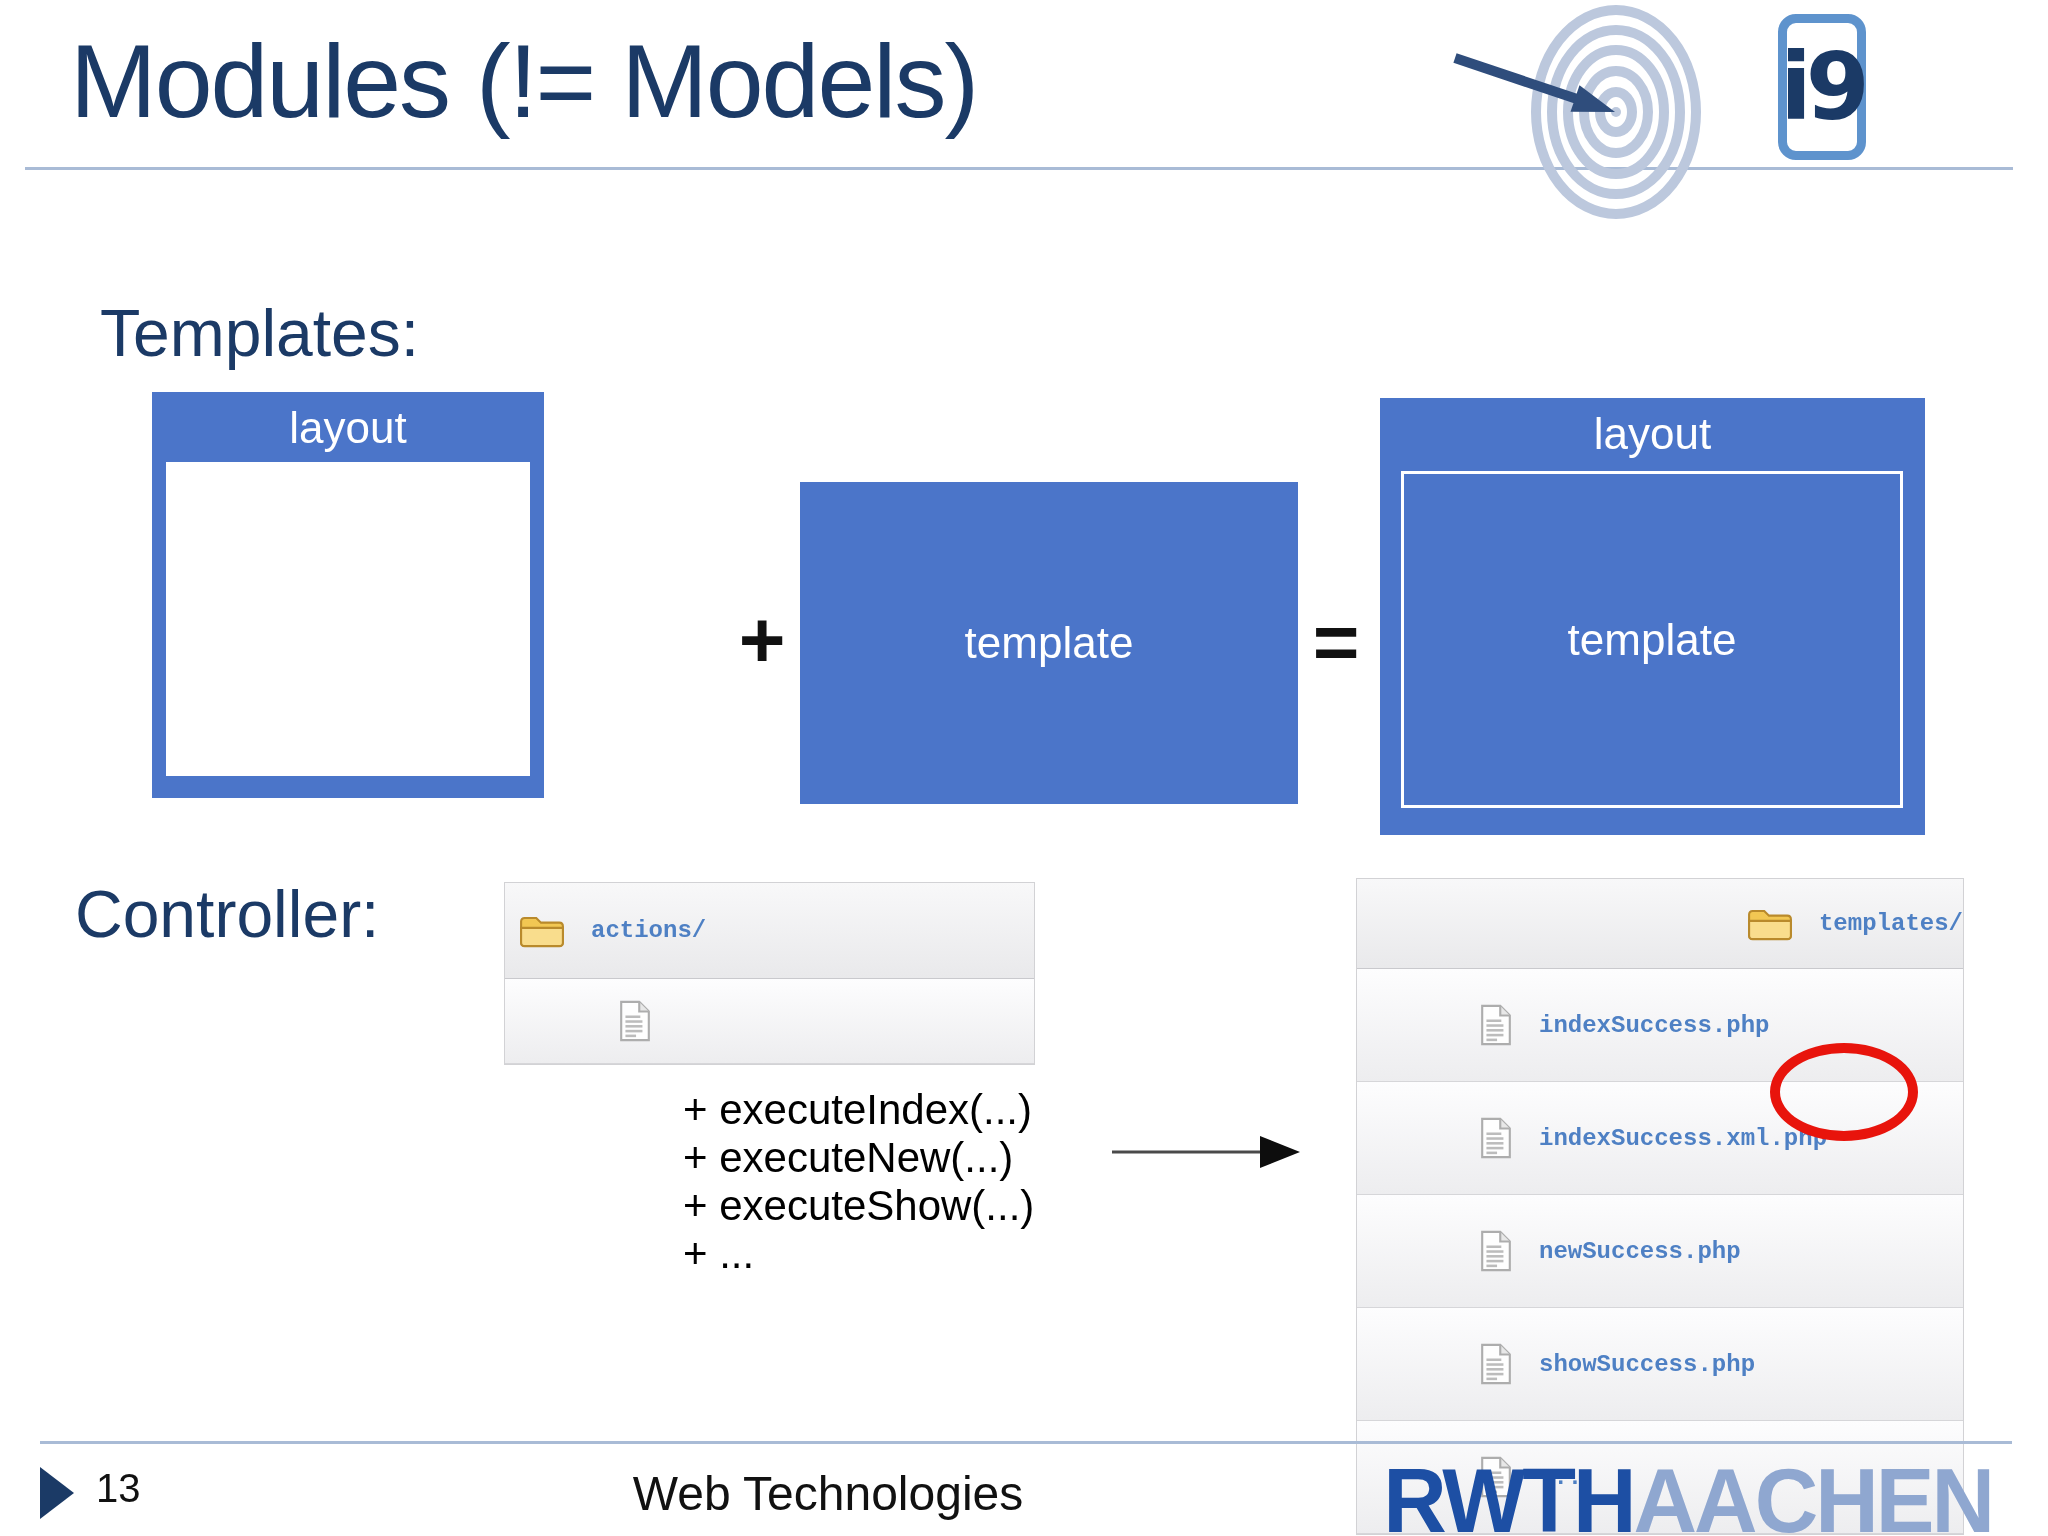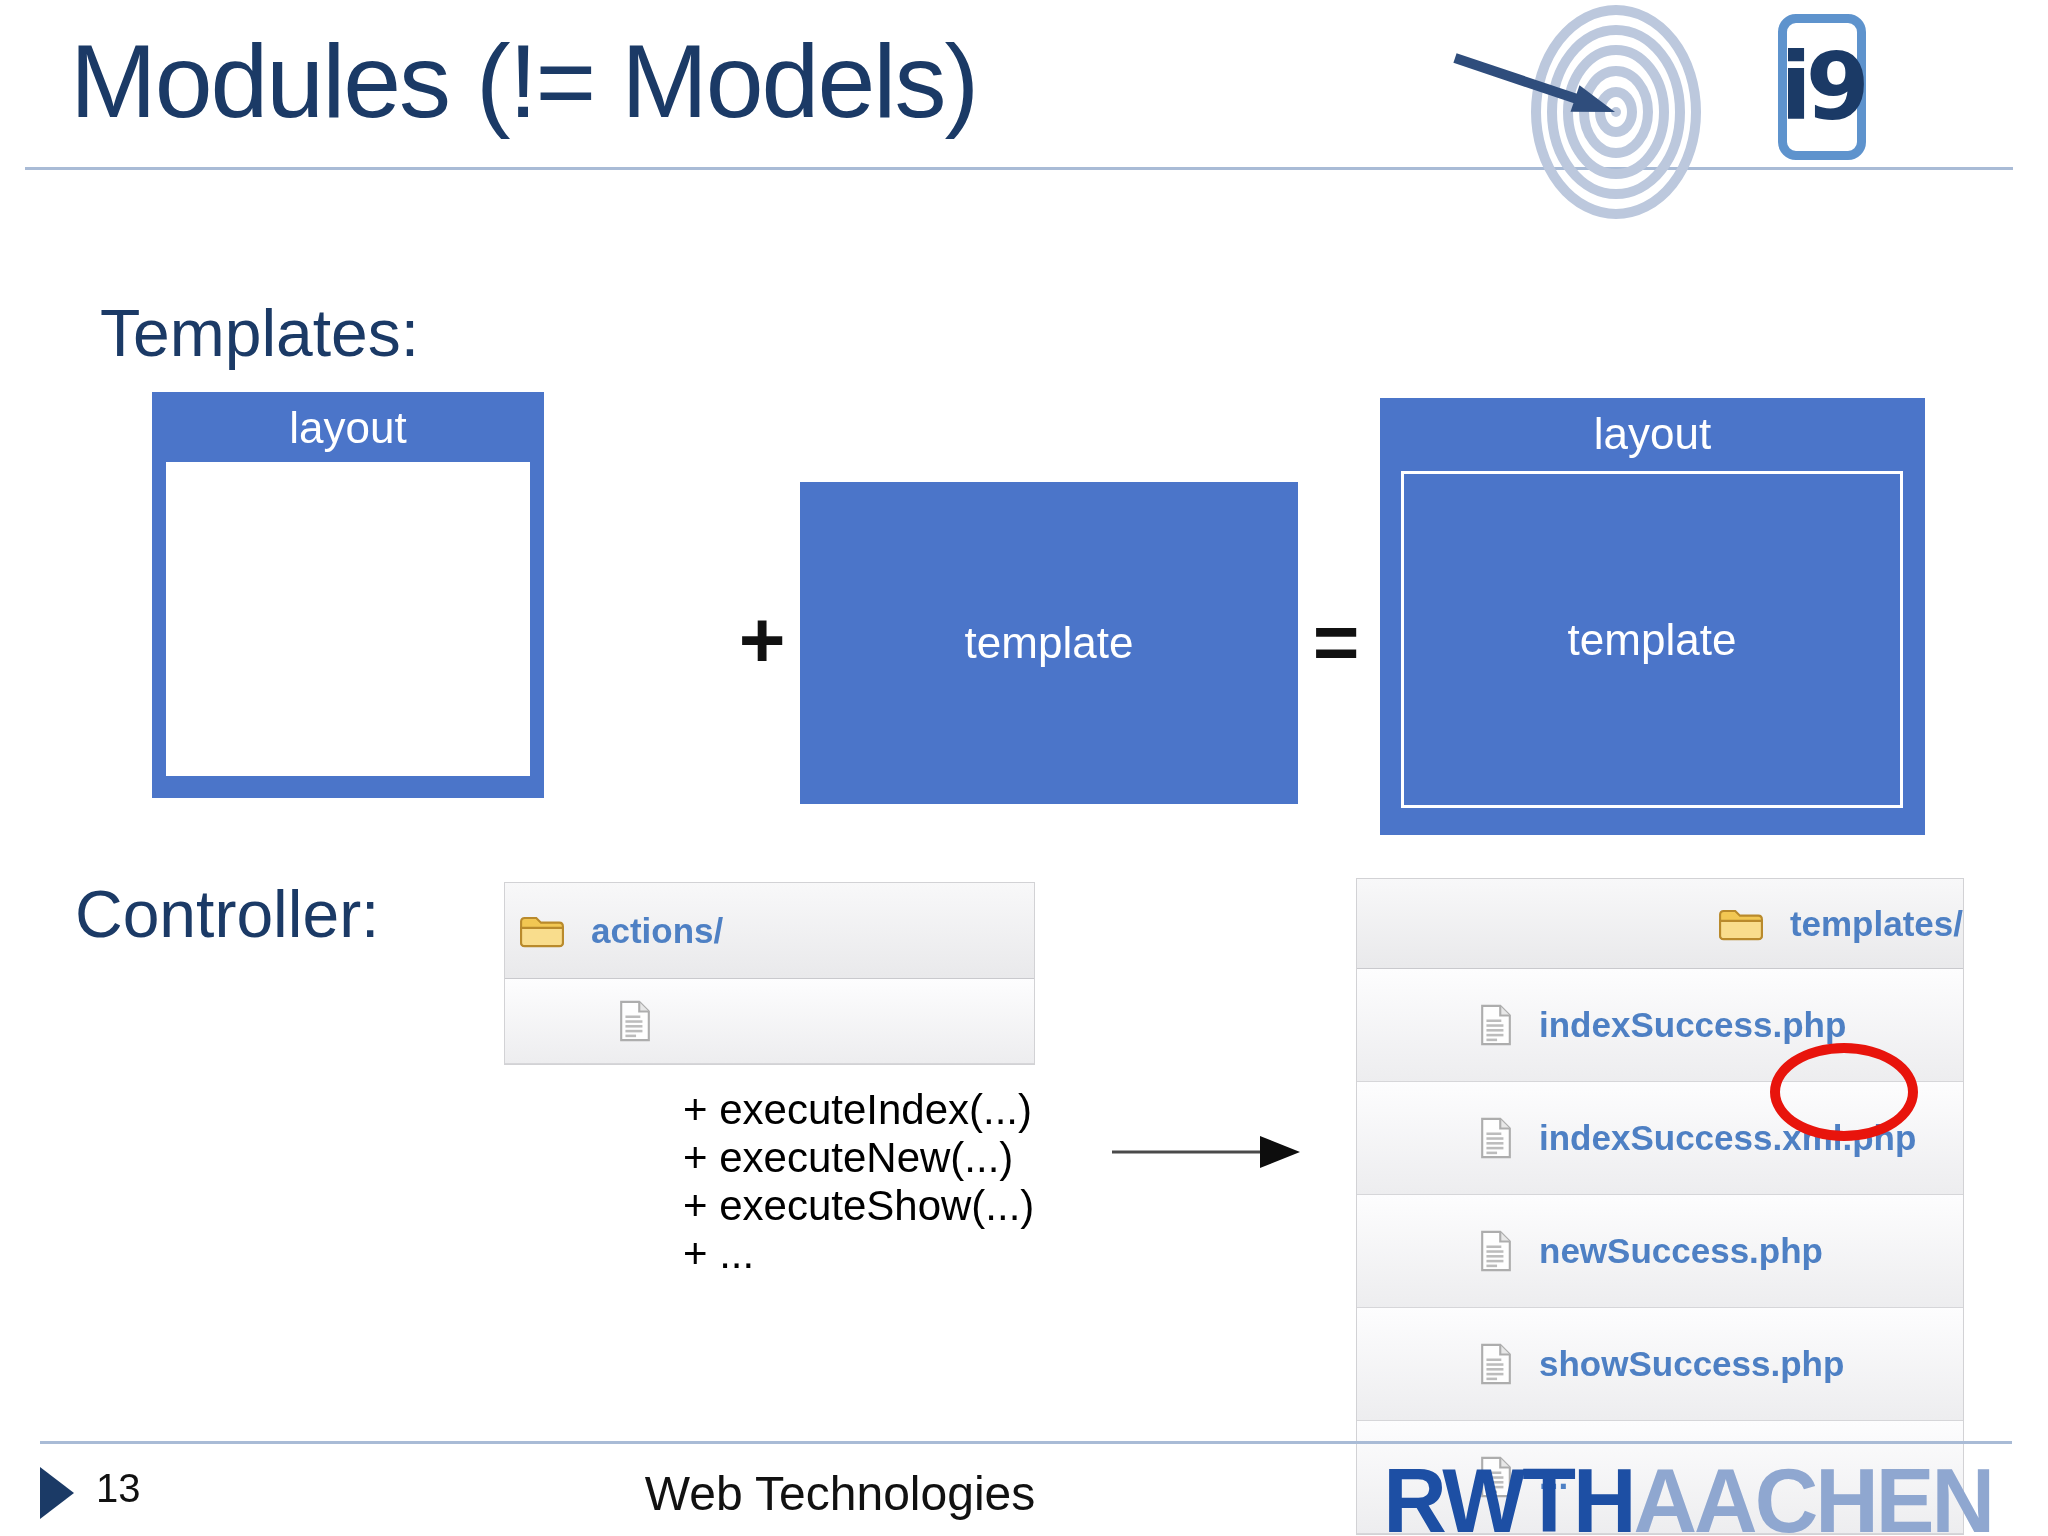--- a/index.html
+++ b/index.html
@@ -45,39 +45,39 @@
   .file-browser{position:absolute;border:1px solid #d2d2d5;background:#f4f4f6;}
   .actions-browser{left:504px;top:882px;width:531px;}
   .templates-browser{left:1356px;top:878px;width:608px;}
   .fb-row{display:flex;align-items:center;gap:26px;border-bottom:1px solid #d6d6d9;
     background:linear-gradient(180deg,#fdfdfe 0%,#ededef 100%);}
   .fb-header{background:linear-gradient(180deg,#f8f8f9 0%,#e9e9eb 100%);border-bottom:1px solid #c9c9cd;}
   .actions-browser .fb-header{height:96px;padding-left:14px;}
   .actions-browser .fb-file{height:85px;padding-left:113px;}
   .templates-browser .fb-header{height:90px;padding-left:18px;justify-content:flex-end;}
   .templates-browser .fb-file{height:113px;padding-left:122px;}
-  .fb-name{font-family:Liberation Sans, sans-serif;font-weight:700;font-size:35px;
+  .fb-name{font-family:Liberation Mono, monospace;font-weight:700;font-size:24px;
     color:var(--file-link-blue,#4e80c4);white-space:nowrap;}
   .icon-folder{width:46px;height:38px;flex:0 0 auto;}
   .icon-doc{width:34px;height:44px;flex:0 0 auto;}
 
   
   .methods{position:absolute;left:683px;top:1086px;font-size:42px;color:#000;line-height:48px;white-space:nowrap;}
 
   
   .flow-arrow{position:absolute;left:1108px;top:1130px;width:200px;height:44px;}
   .red-ellipse{position:absolute;left:1770px;top:1043px;width:148px;height:98px;
     border:10px solid var(--annotation-red,#e8140c);border-radius:50%;}
 
   
   .footer-rule{position:absolute;left:40px;top:1441px;width:1972px;height:3px;background:var(--rule-blue,#a9bbd6);}
   .page-marker{position:absolute;left:40px;top:1467px;width:0;height:0;
     border-left:34px solid var(--navy,#1b3a66);border-top:26px solid transparent;border-bottom:26px solid transparent;}
   .page-num{position:absolute;left:96px;top:1466px;font-size:40px;color:#111;}
-  .course{position:absolute;left:590px;top:1466px;width:500px;text-align:center;font-size:48px;color:#111;}
+  .course{position:absolute;left:578px;top:1466px;width:500px;text-align:center;font-size:48px;color:#111;}
   .rwth-logo{position:absolute;right:56px;top:1448px;font-size:88px;font-weight:700;letter-spacing:-3px;
     white-space:nowrap;transform:scaleY(1.04);transform-origin:top;}
   .rwth-logo .rwth{color:var(--rwth-blue,#1d4fa4);}
   .rwth-logo .aachen{color:var(--aachen-blue,#8fa7d0);}
 </style>
 </head>
 <body>
 
 <div class="slide">
 

